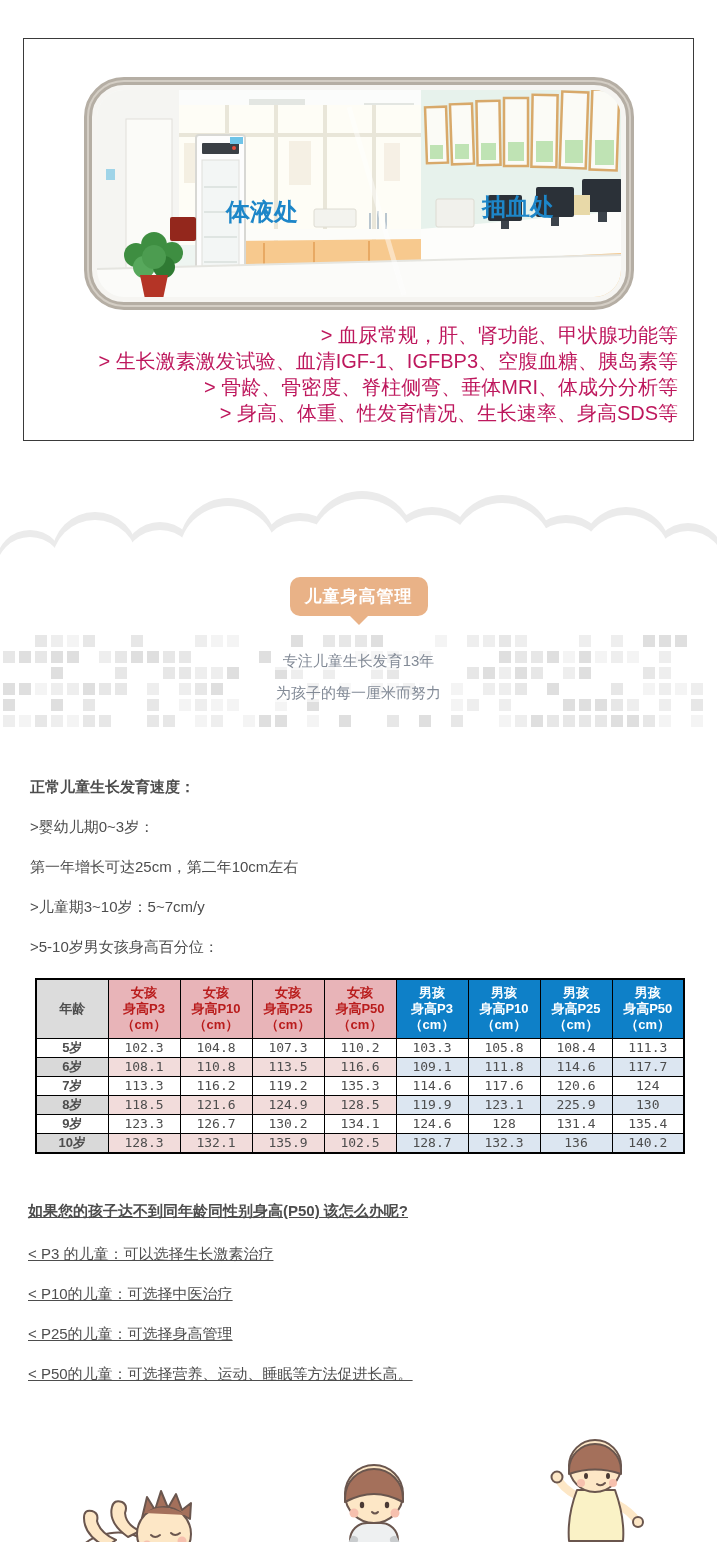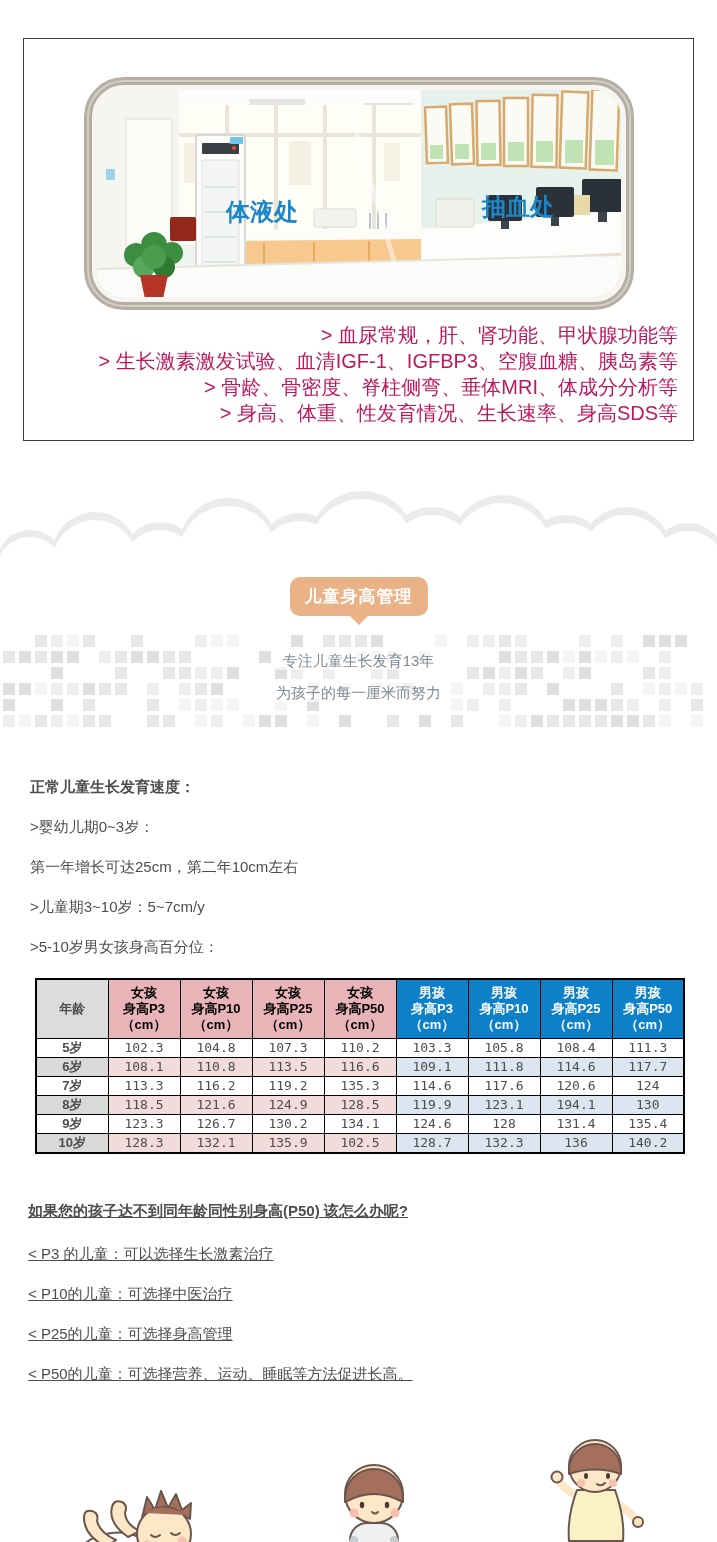--- a/index.html
+++ b/index.html
@@ -32,21 +32,21 @@
   .hd{font-weight:bold;color:#3d3d3d;font-size:15px;margin:0 0 22px;}
   .content p,.advice p{font-size:15px;margin:0 0 21px;color:#4d4d4d;}
 
   
   table.pct{border-collapse:collapse;margin:12px 0 0 35px;table-layout:fixed;width:650px;border:2px solid #000;}
   .pct th,.pct td{border:1px solid #000;text-align:center;padding:0;}
   .pct th{font-size:13px;font-weight:bold;height:58px;white-space:pre-line;line-height:16px;}
   .pct td{font-size:13px;height:18px;line-height:18px;font-family:"DejaVu Sans Mono","DejaVu Sans",monospace;}
   .pct th.age{background:#dcdcdc;}
   .pct col.c-age{width:72px;}
-  .pct th.girl{background:#e8b4b8;color:#000000;}
+  .pct th.girl{background:#e8b4b8;color:#b91c1c;}
   .pct th.boy{background:#0e80c8;color:#fff;}
   .pct tr.alt td.age{background:#d9d9d9;}
   .pct tr.alt td.girl{background:#f2dcdb;}
   .pct tr.alt td.boy{background:#dce6f1;}
   .pct td.age{font-weight:bold;font-family:"Liberation Sans","DejaVu Sans",sans-serif;}
 
   
   .advice{margin:48px 28px 0;text-decoration:underline;}
   .advice .hd{margin-bottom:24px;}
 
@@ -470,21 +470,21 @@
         <td class="boy">124</td>
       </tr>
       <tr class="alt">
         <td class="age">8岁</td>
         <td class="girl">118.5</td>
         <td class="girl">121.6</td>
         <td class="girl">124.9</td>
         <td class="girl">128.5</td>
         <td class="boy">119.9</td>
         <td class="boy">123.1</td>
-        <td class="boy">194.1</td>
+        <td class="boy">225.9</td>
         <td class="boy">130</td>
       </tr>
       <tr>
         <td class="age">9岁</td>
         <td class="girl">123.3</td>
         <td class="girl">126.7</td>
         <td class="girl">130.2</td>
         <td class="girl">134.1</td>
         <td class="boy">124.6</td>
         <td class="boy">128</td>

